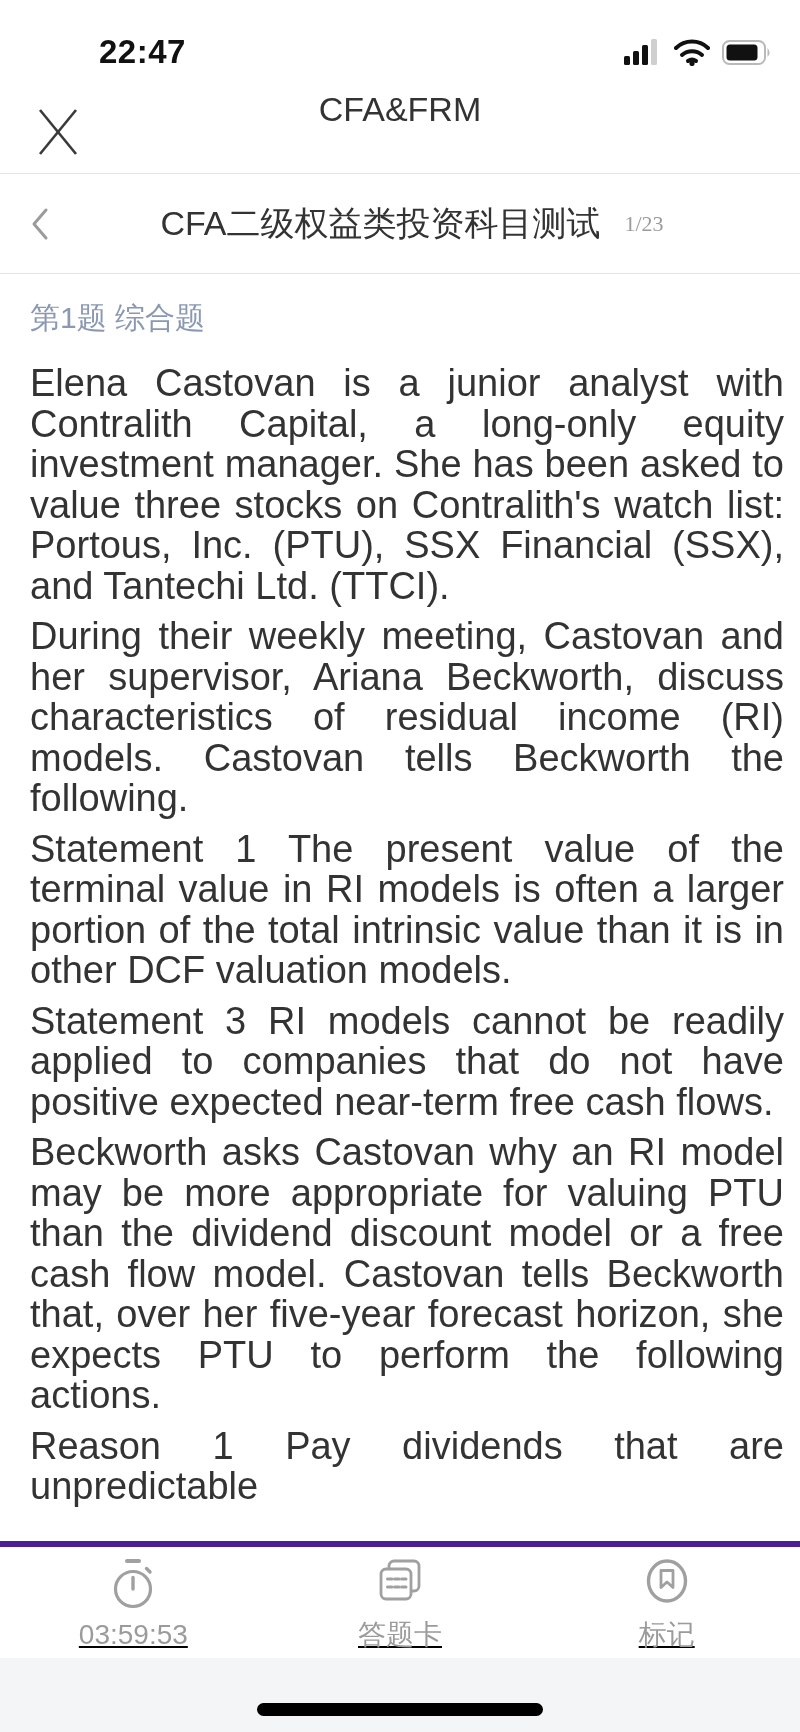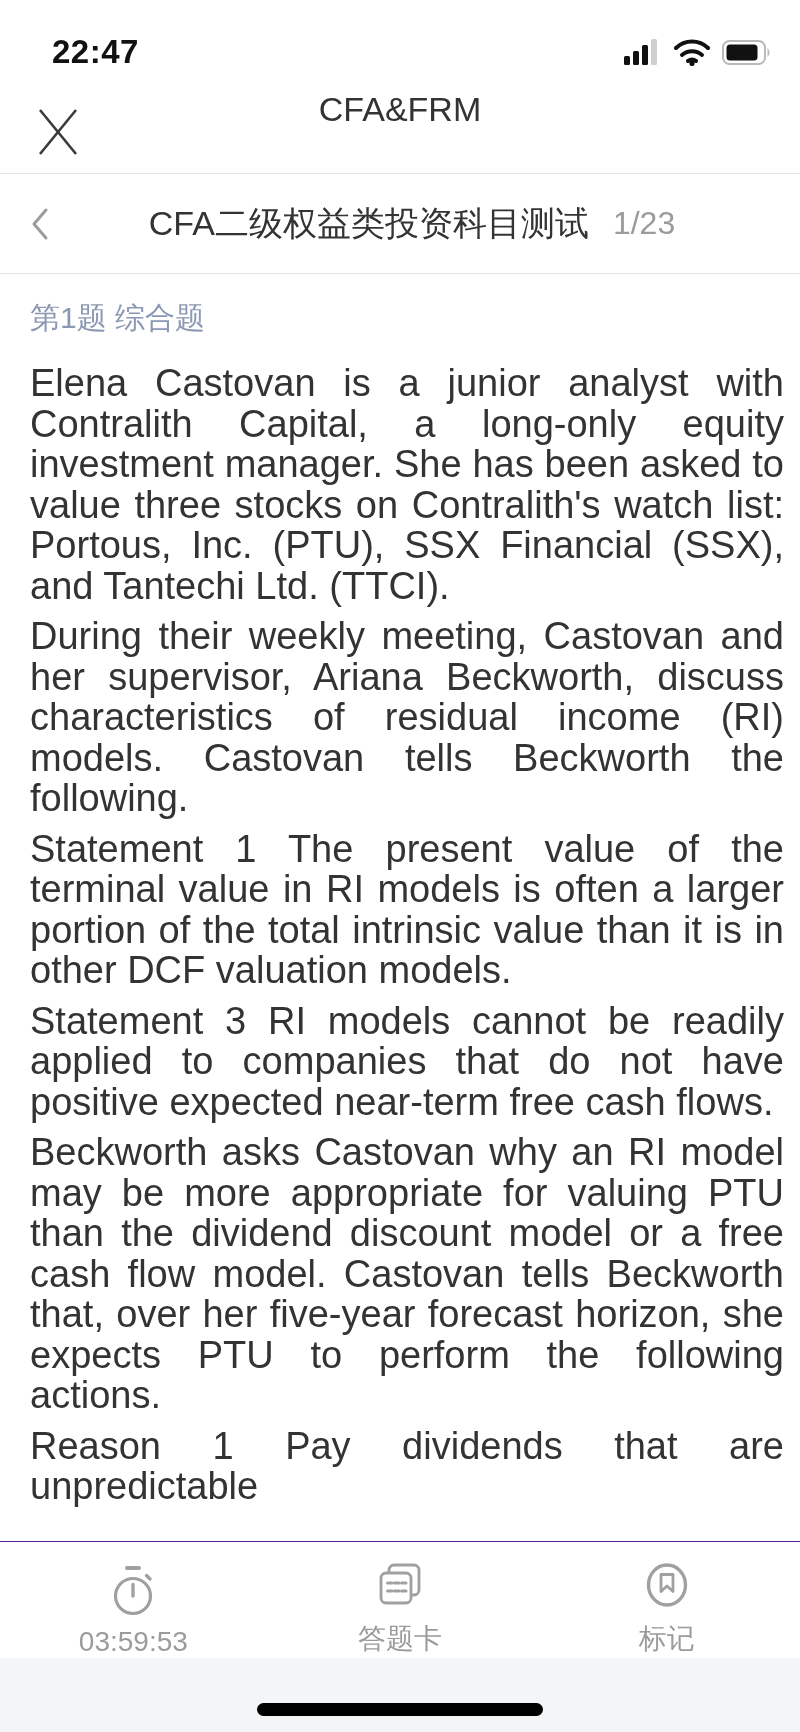--- a/index.html
+++ b/index.html
@@ -12,21 +12,21 @@
     background: #ffffff;
     overflow: hidden;
   }
 
   
   .status-bar {
     height: 90px;
     display: flex; align-items: center; justify-content: space-between;
     padding: 14px 28px 0 52px;
   }
-  .status-time { font-size: 33px; font-weight: 700; color: #111; letter-spacing: 0.5px; }
+  .status-time { font-size: 33px; font-weight: 700; color: #111; letter-spacing: 0.5px; margin-left: 47px; }
   .status-icons { display: flex; align-items: center; gap: 12px; }
 
   
   .app-header {
     position: relative; height: 83px;
     display: flex; align-items: flex-start; justify-content: center;
   }
   .close-btn {
     position: absolute; left: 36px; top: 50%; transform: translateY(-50%);
     width: 44px; height: 50px; display: flex; align-items: center; justify-content: center;
@@ -40,21 +40,21 @@
   .quiz-header {
     position: relative; height: 99px;
     display: flex; align-items: center; justify-content: center; padding-left: 24px;
   }
   .back-btn {
     position: absolute; left: 22px; top: 50%; transform: translateY(-50%);
     width: 36px; height: 48px; display: flex; align-items: center; justify-content: center;
     cursor: pointer;
   }
   .quiz-title { font-size: 34px; color: #333; }
-  .quiz-progress { font-size: 32px; color: #9b9b9b; margin-left: 24px; }
+  .quiz-progress { font-size: 22px; color: #9b9b9b; margin-left: 24px; font-family: Liberation Serif, serif; }
 
   
   .content {
     height: 1268px;
     padding: 8px 16px 0 30px;
     overflow: hidden;
   }
   .question-label {
     margin-top: 16px;
     font-size: 30px;
@@ -66,23 +66,23 @@
     line-height: 40.5px;
     color: #333;
     text-align: justify;
     margin: 0 0 10px 0;
   }
 
   
   .toolbar {
     position: absolute; left: 0; right: 0; bottom: 74px;
     height: 117px;
-    border-top: 1px solid #4c1d95;
+    border-top: 6px solid #4c1d95;
     background: #fff;
-    display: flex; align-items: flex-end;
+    display: flex; align-items: center; text-decoration: underline;
   }
   .tool-item {
     flex: 1;
     display: flex; flex-direction: column; align-items: center; justify-content: center;
     gap: 9px; cursor: pointer; padding-top: 4px;
   }
   .tool-label { font-size: 28px; color: #9b9b9b; }
 
   
   .home-area {

